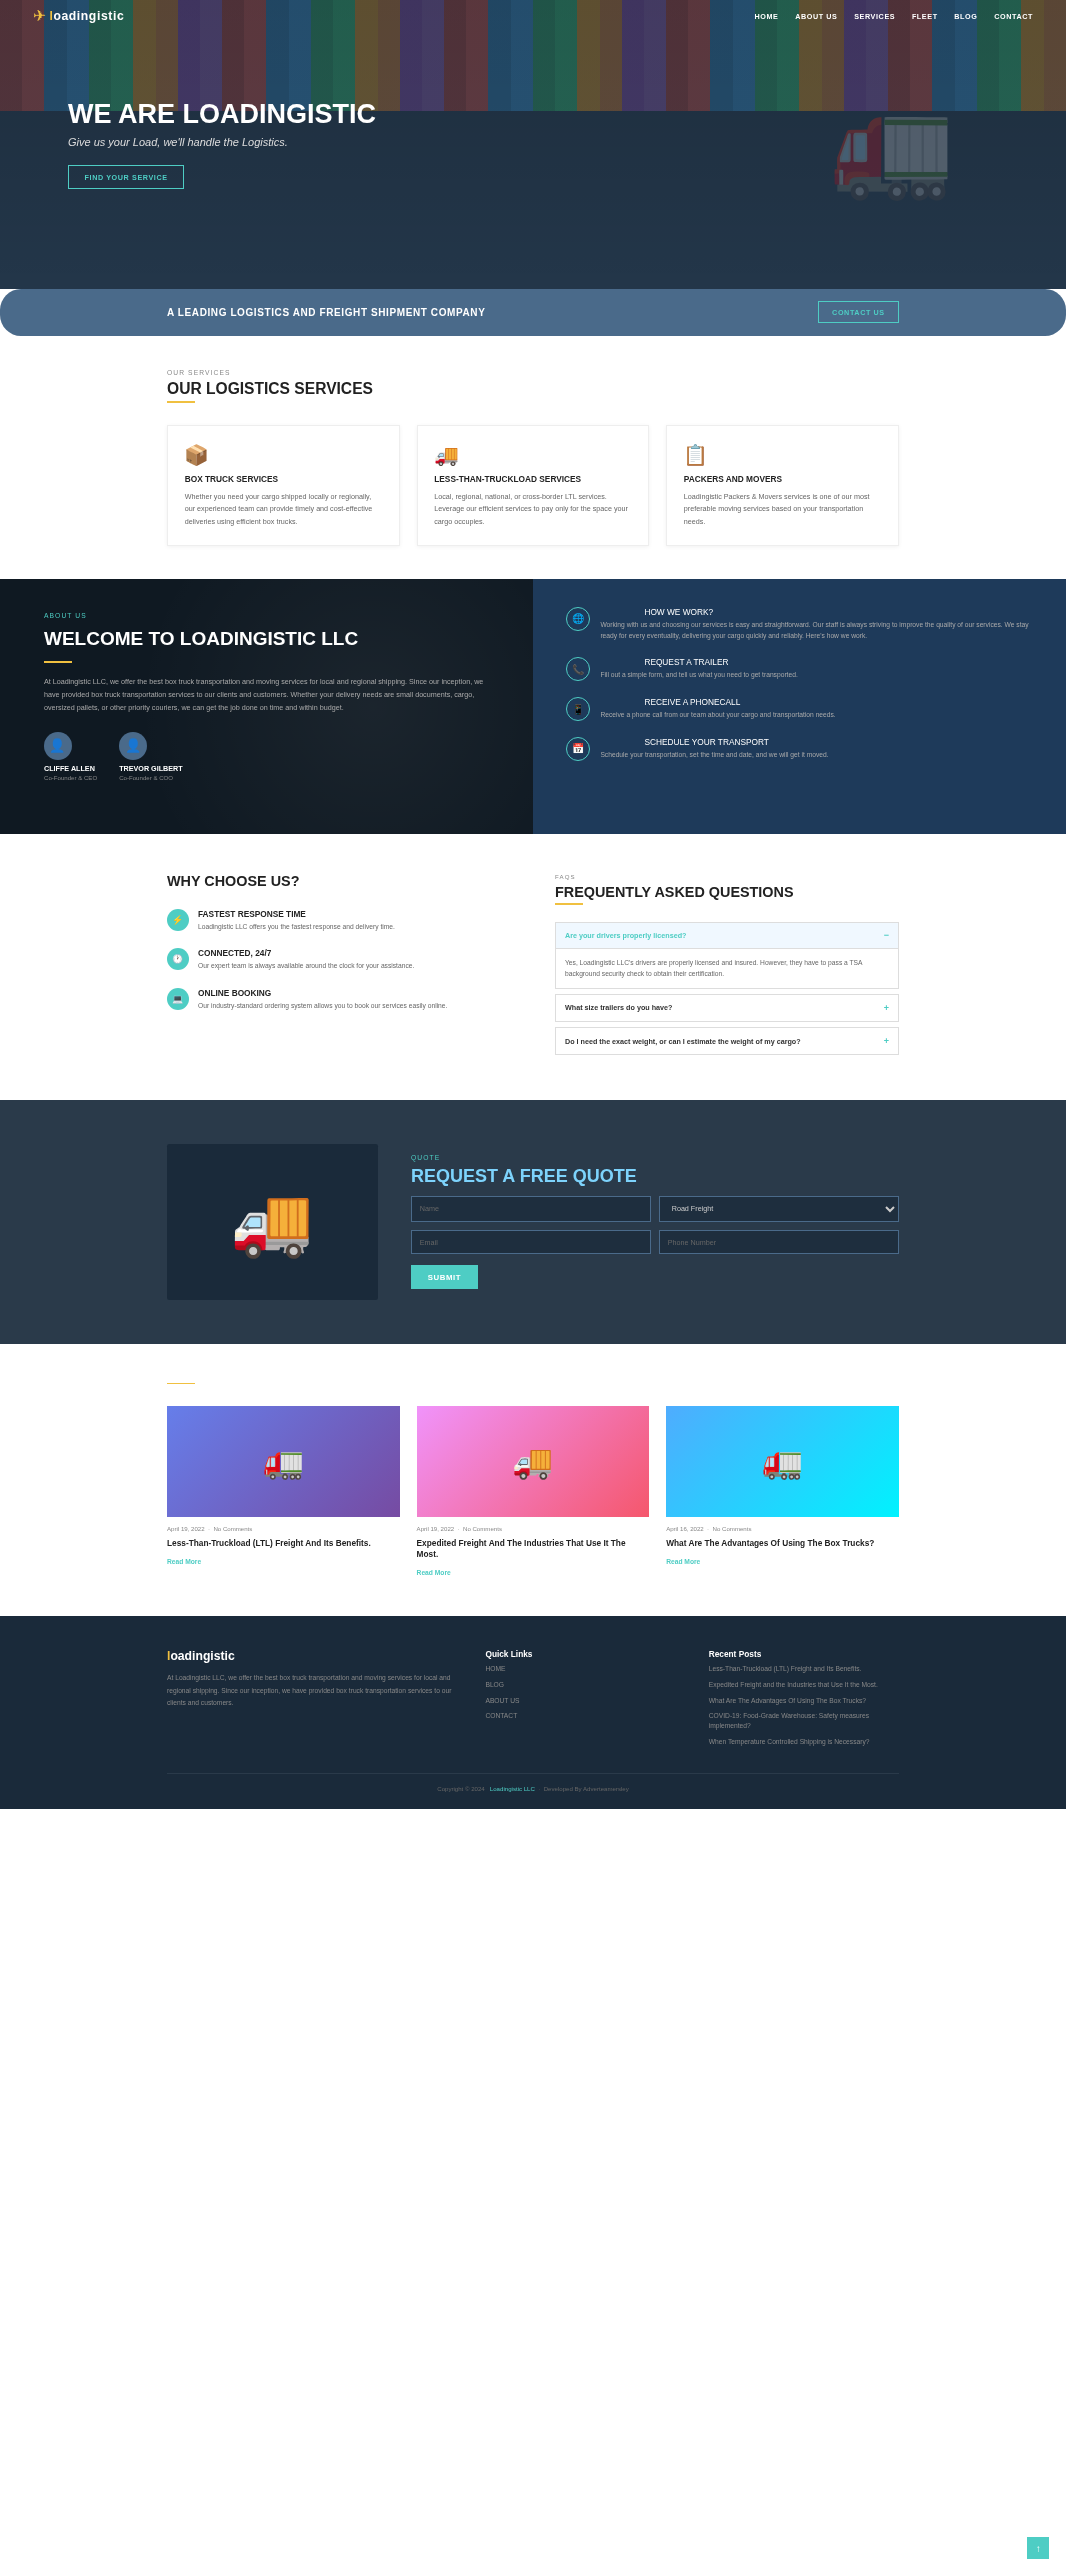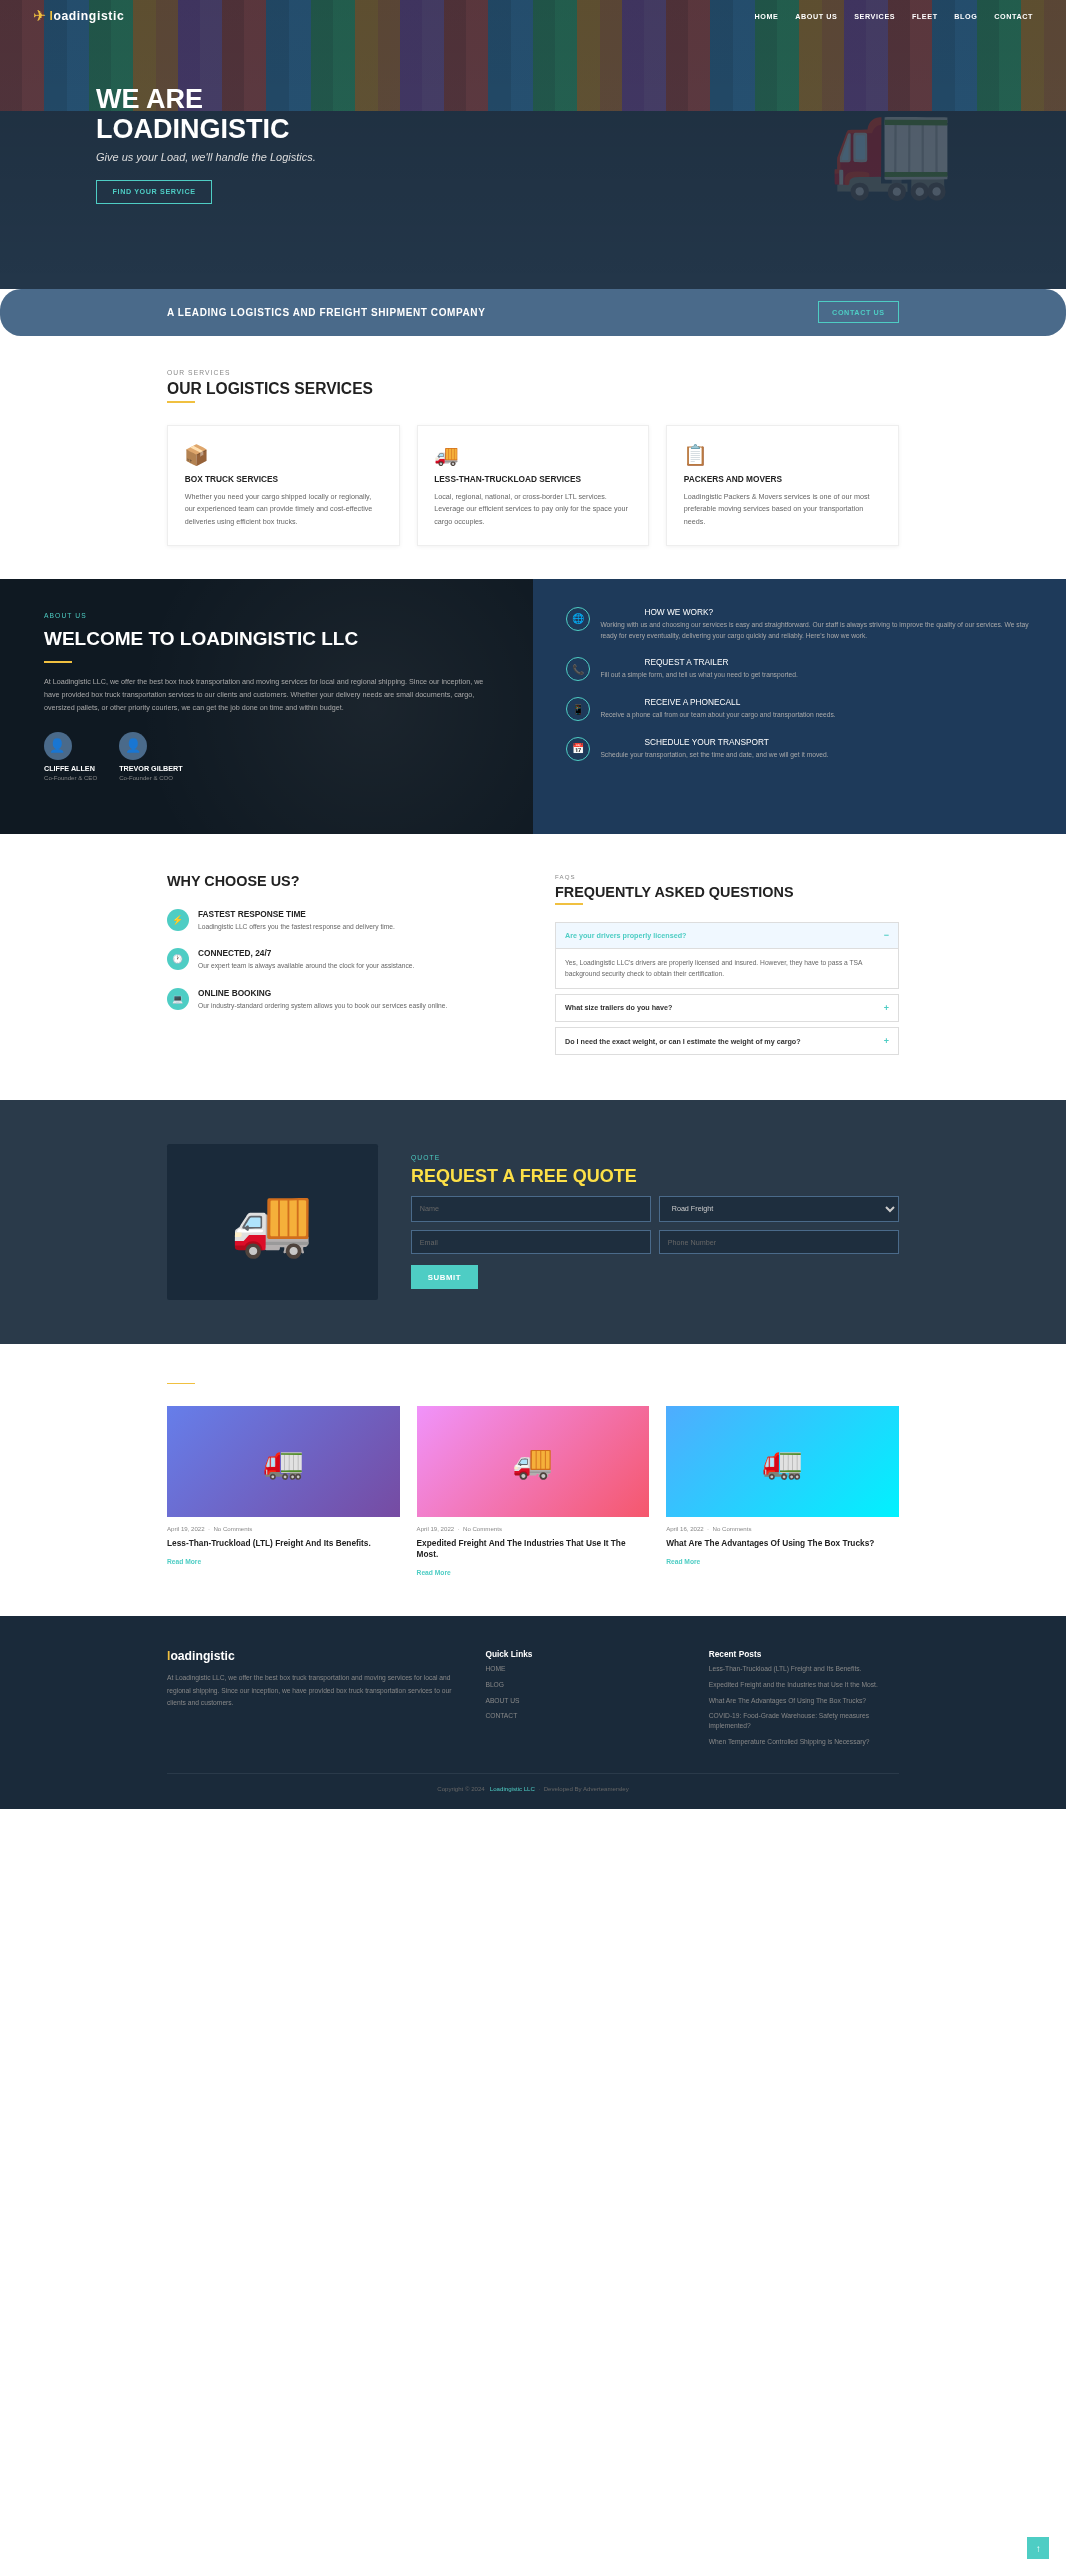--- a/index.html
+++ b/index.html
@@ -86,21 +86,21 @@
       position: absolute;
       right: 111px;
       top: 50%;
       transform: translateY(-50%);
       font-size: 100px;
       opacity: 0.25;
     }
     .hero-content {
       position: relative;
       z-index: 2;
-      padding-left: 96px;
+      padding-left: 68px;
       max-width: 389px;
     }
     .hero-title {
       font-size: 27px;
       font-weight: 900;
       color: #fff;
       text-transform: uppercase;
       line-height: 1.1;
       margin-bottom: 6.7px;
     }
@@ -448,21 +448,21 @@
     .quote-label {
       font-size: 6.7px;
       color: #4ecdc4;
       text-transform: uppercase;
       letter-spacing: 1.1px;
       margin-bottom: 4.4px;
     }
     .quote-title {
       font-size: 18px;
       font-weight: 900;
-      color: #fde047;
+      color: #7dd3fc;
       text-transform: uppercase;
       margin-bottom: 9px;
     }
     .quote-form {
       display: grid;
       grid-template-columns: 1fr 1fr;
       gap: 7.8px;
     }
     .quote-form input,
     .quote-form select {

